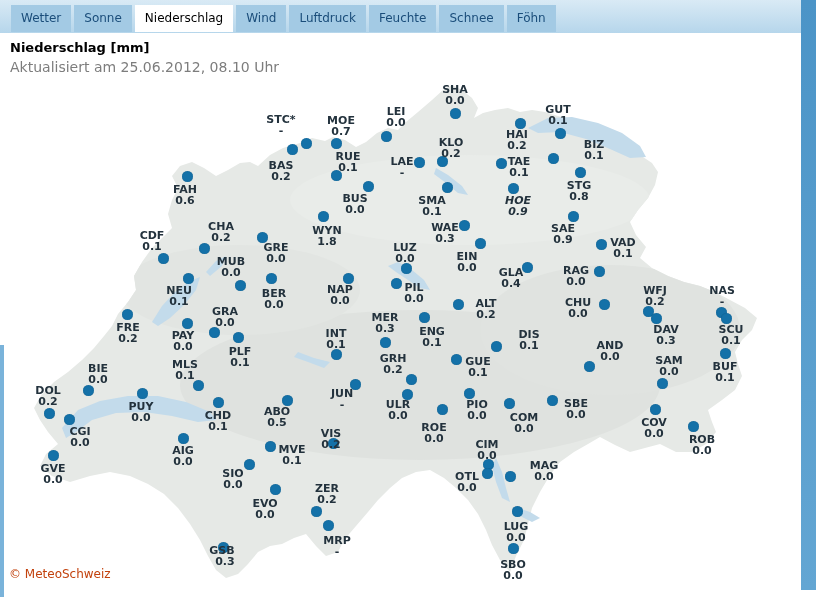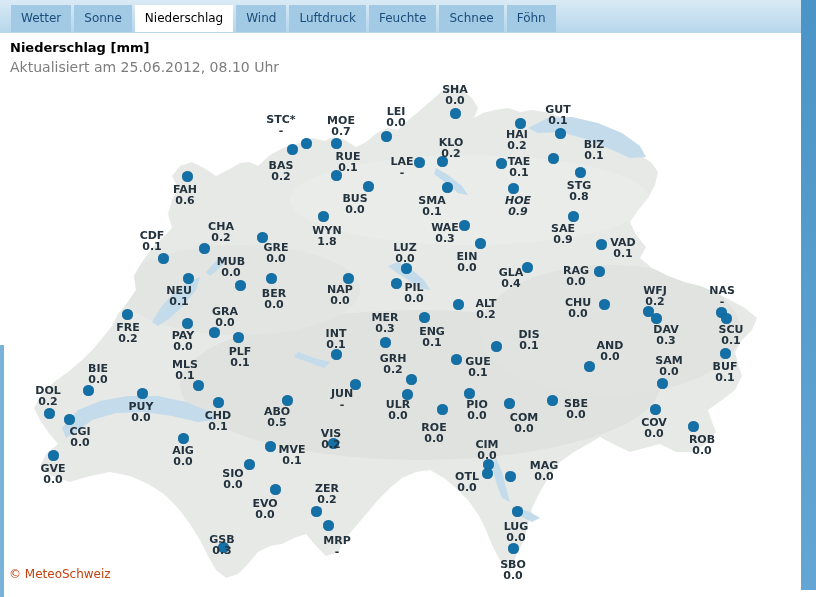--- a/index.html
+++ b/index.html
@@ -455,21 +455,21 @@
       <div class="st-label" style="left: 516px; top: 521px;">
         <div>LUG</div>
         <div>0.0</div>
       </div>
       <div class="st-dot" style="left: 322.5px; top: 519.5px;"></div>
       <div class="st-label" style="left: 337px; top: 535px;">
         <div>MRP</div>
         <div>-</div>
       </div>
       <div class="st-dot" style="left: 217.5px; top: 541.5px;"></div>
-      <div class="st-label" style="left: 222px; top: 534px;">
+      <div class="st-label" style="left: 222px; top: 545px; text-align: right;">
         <div>GSB</div>
         <div>0.3</div>
       </div>
       <div class="st-dot" style="left: 507.5px; top: 542.5px;"></div>
       <div class="st-label" style="left: 513px; top: 559px;">
         <div>SBO</div>
         <div>0.0</div>
       </div>
     </div>
 

